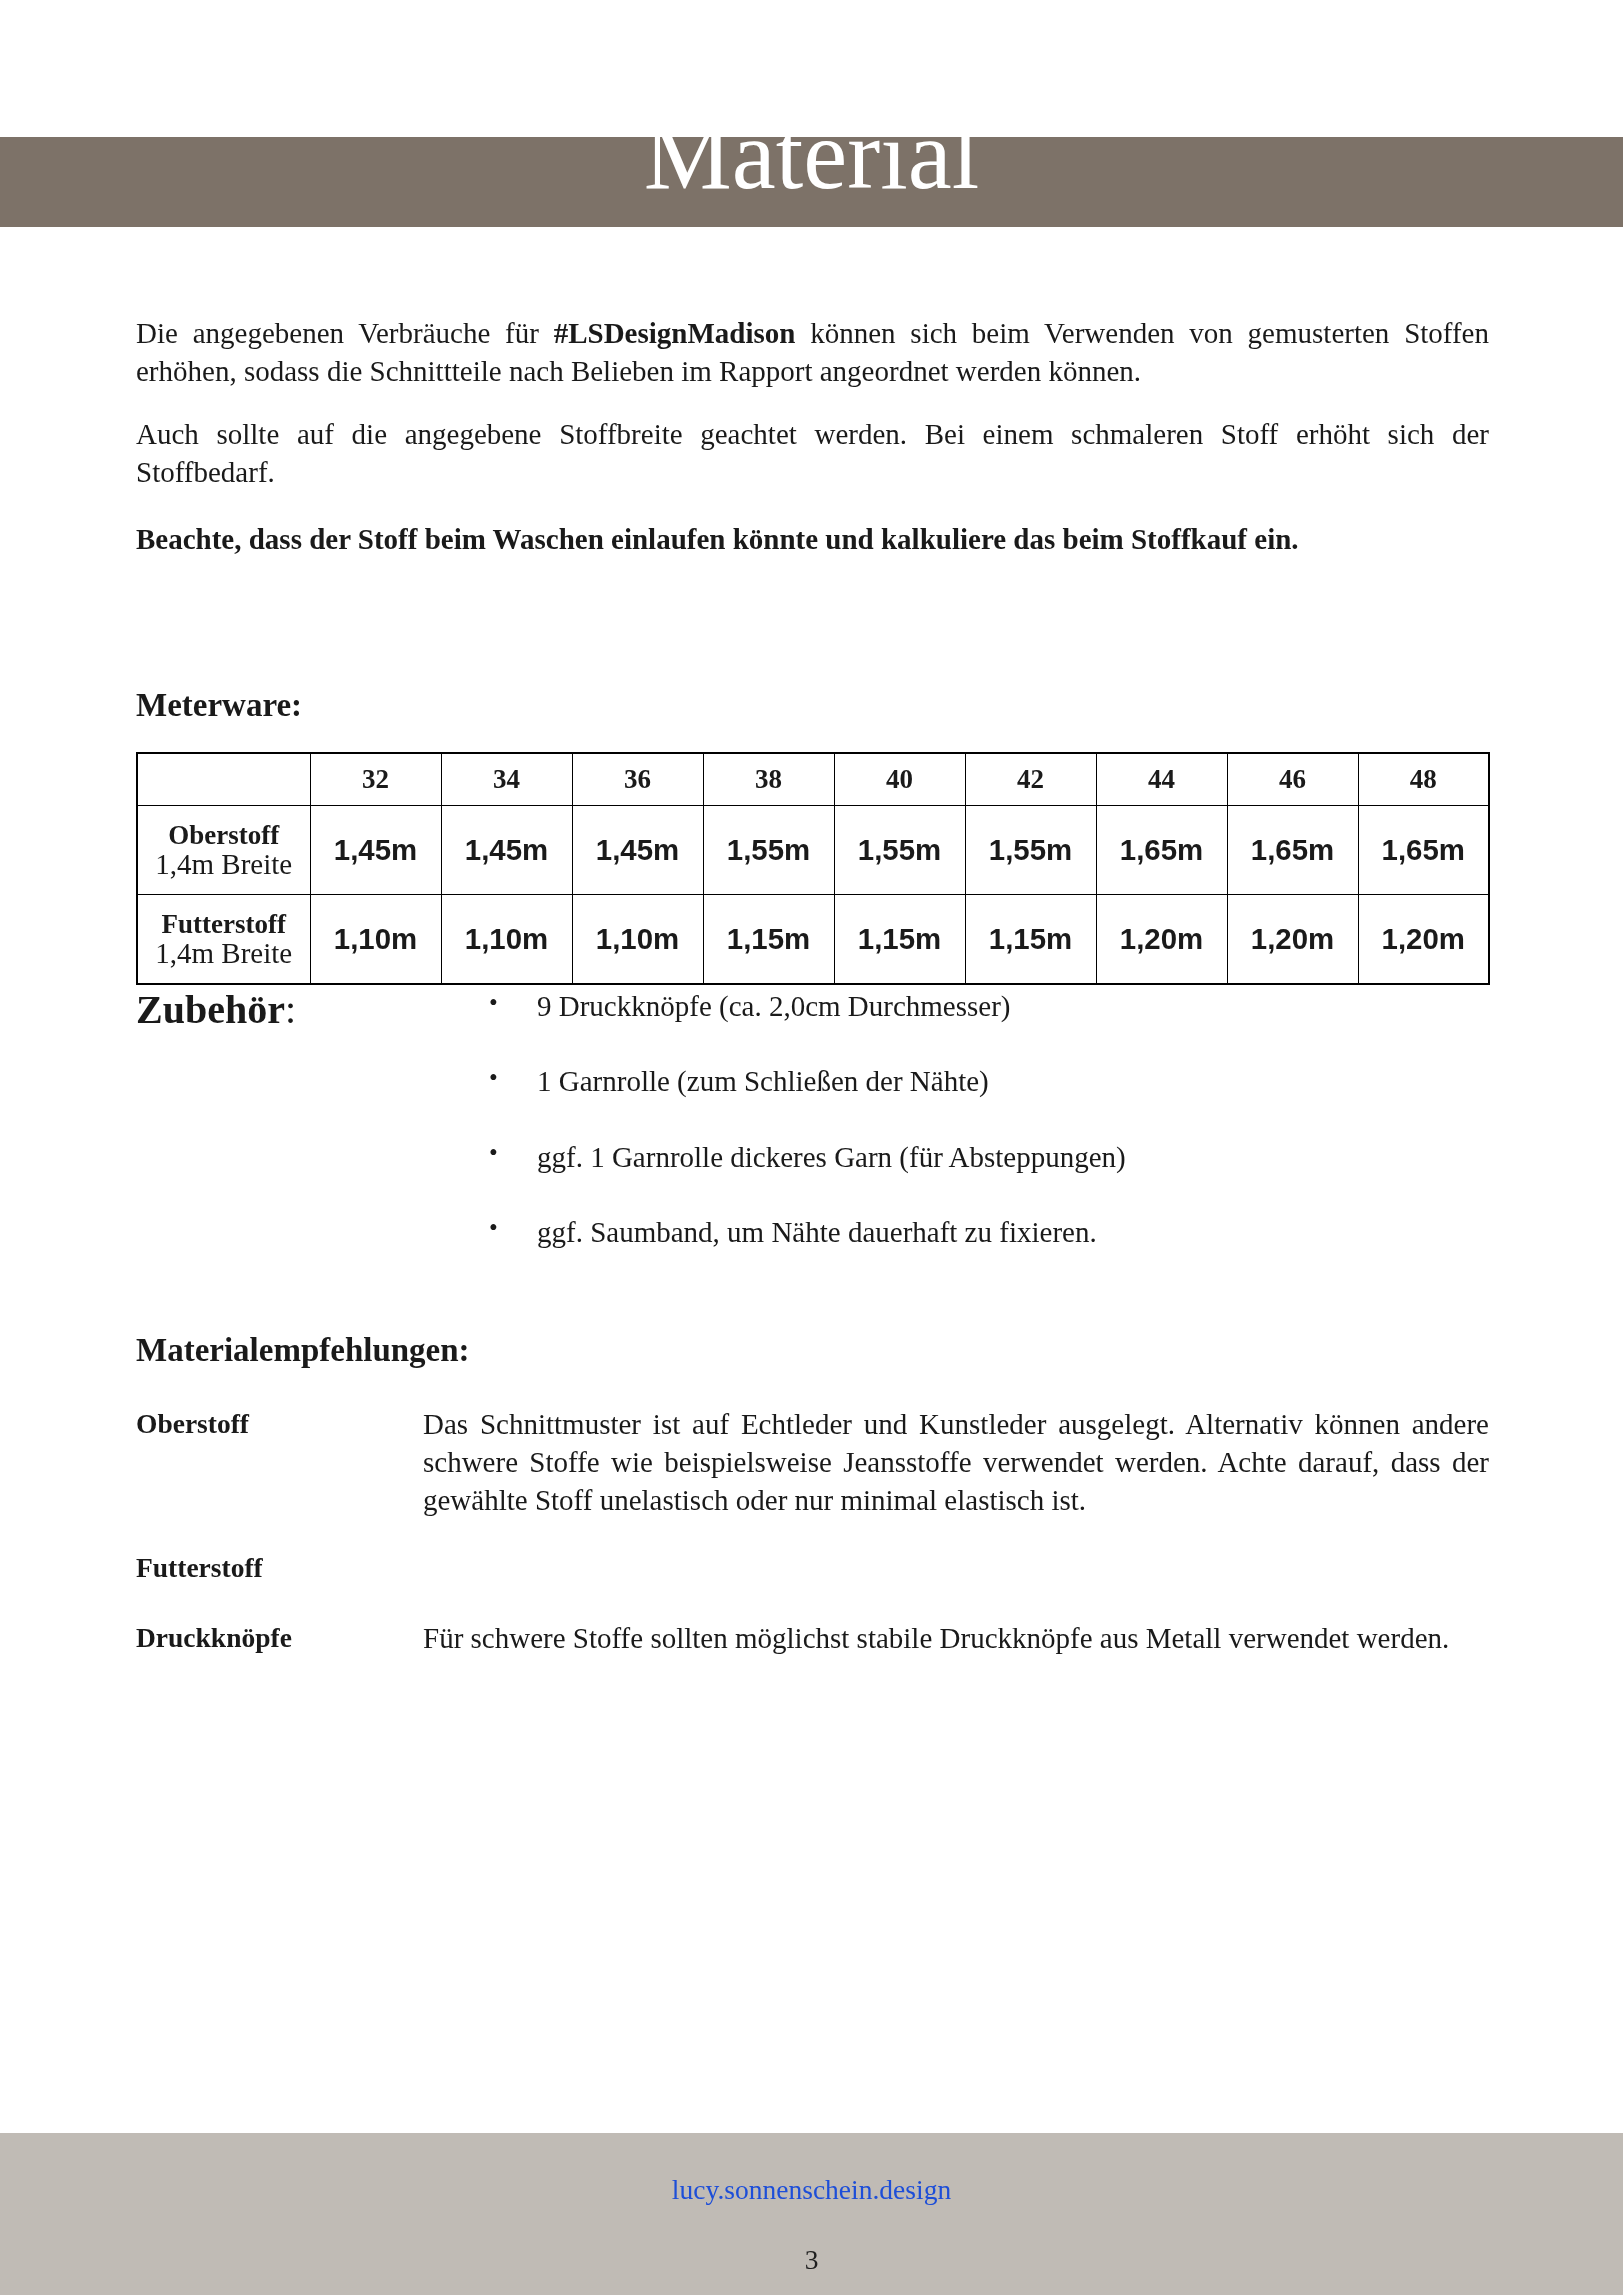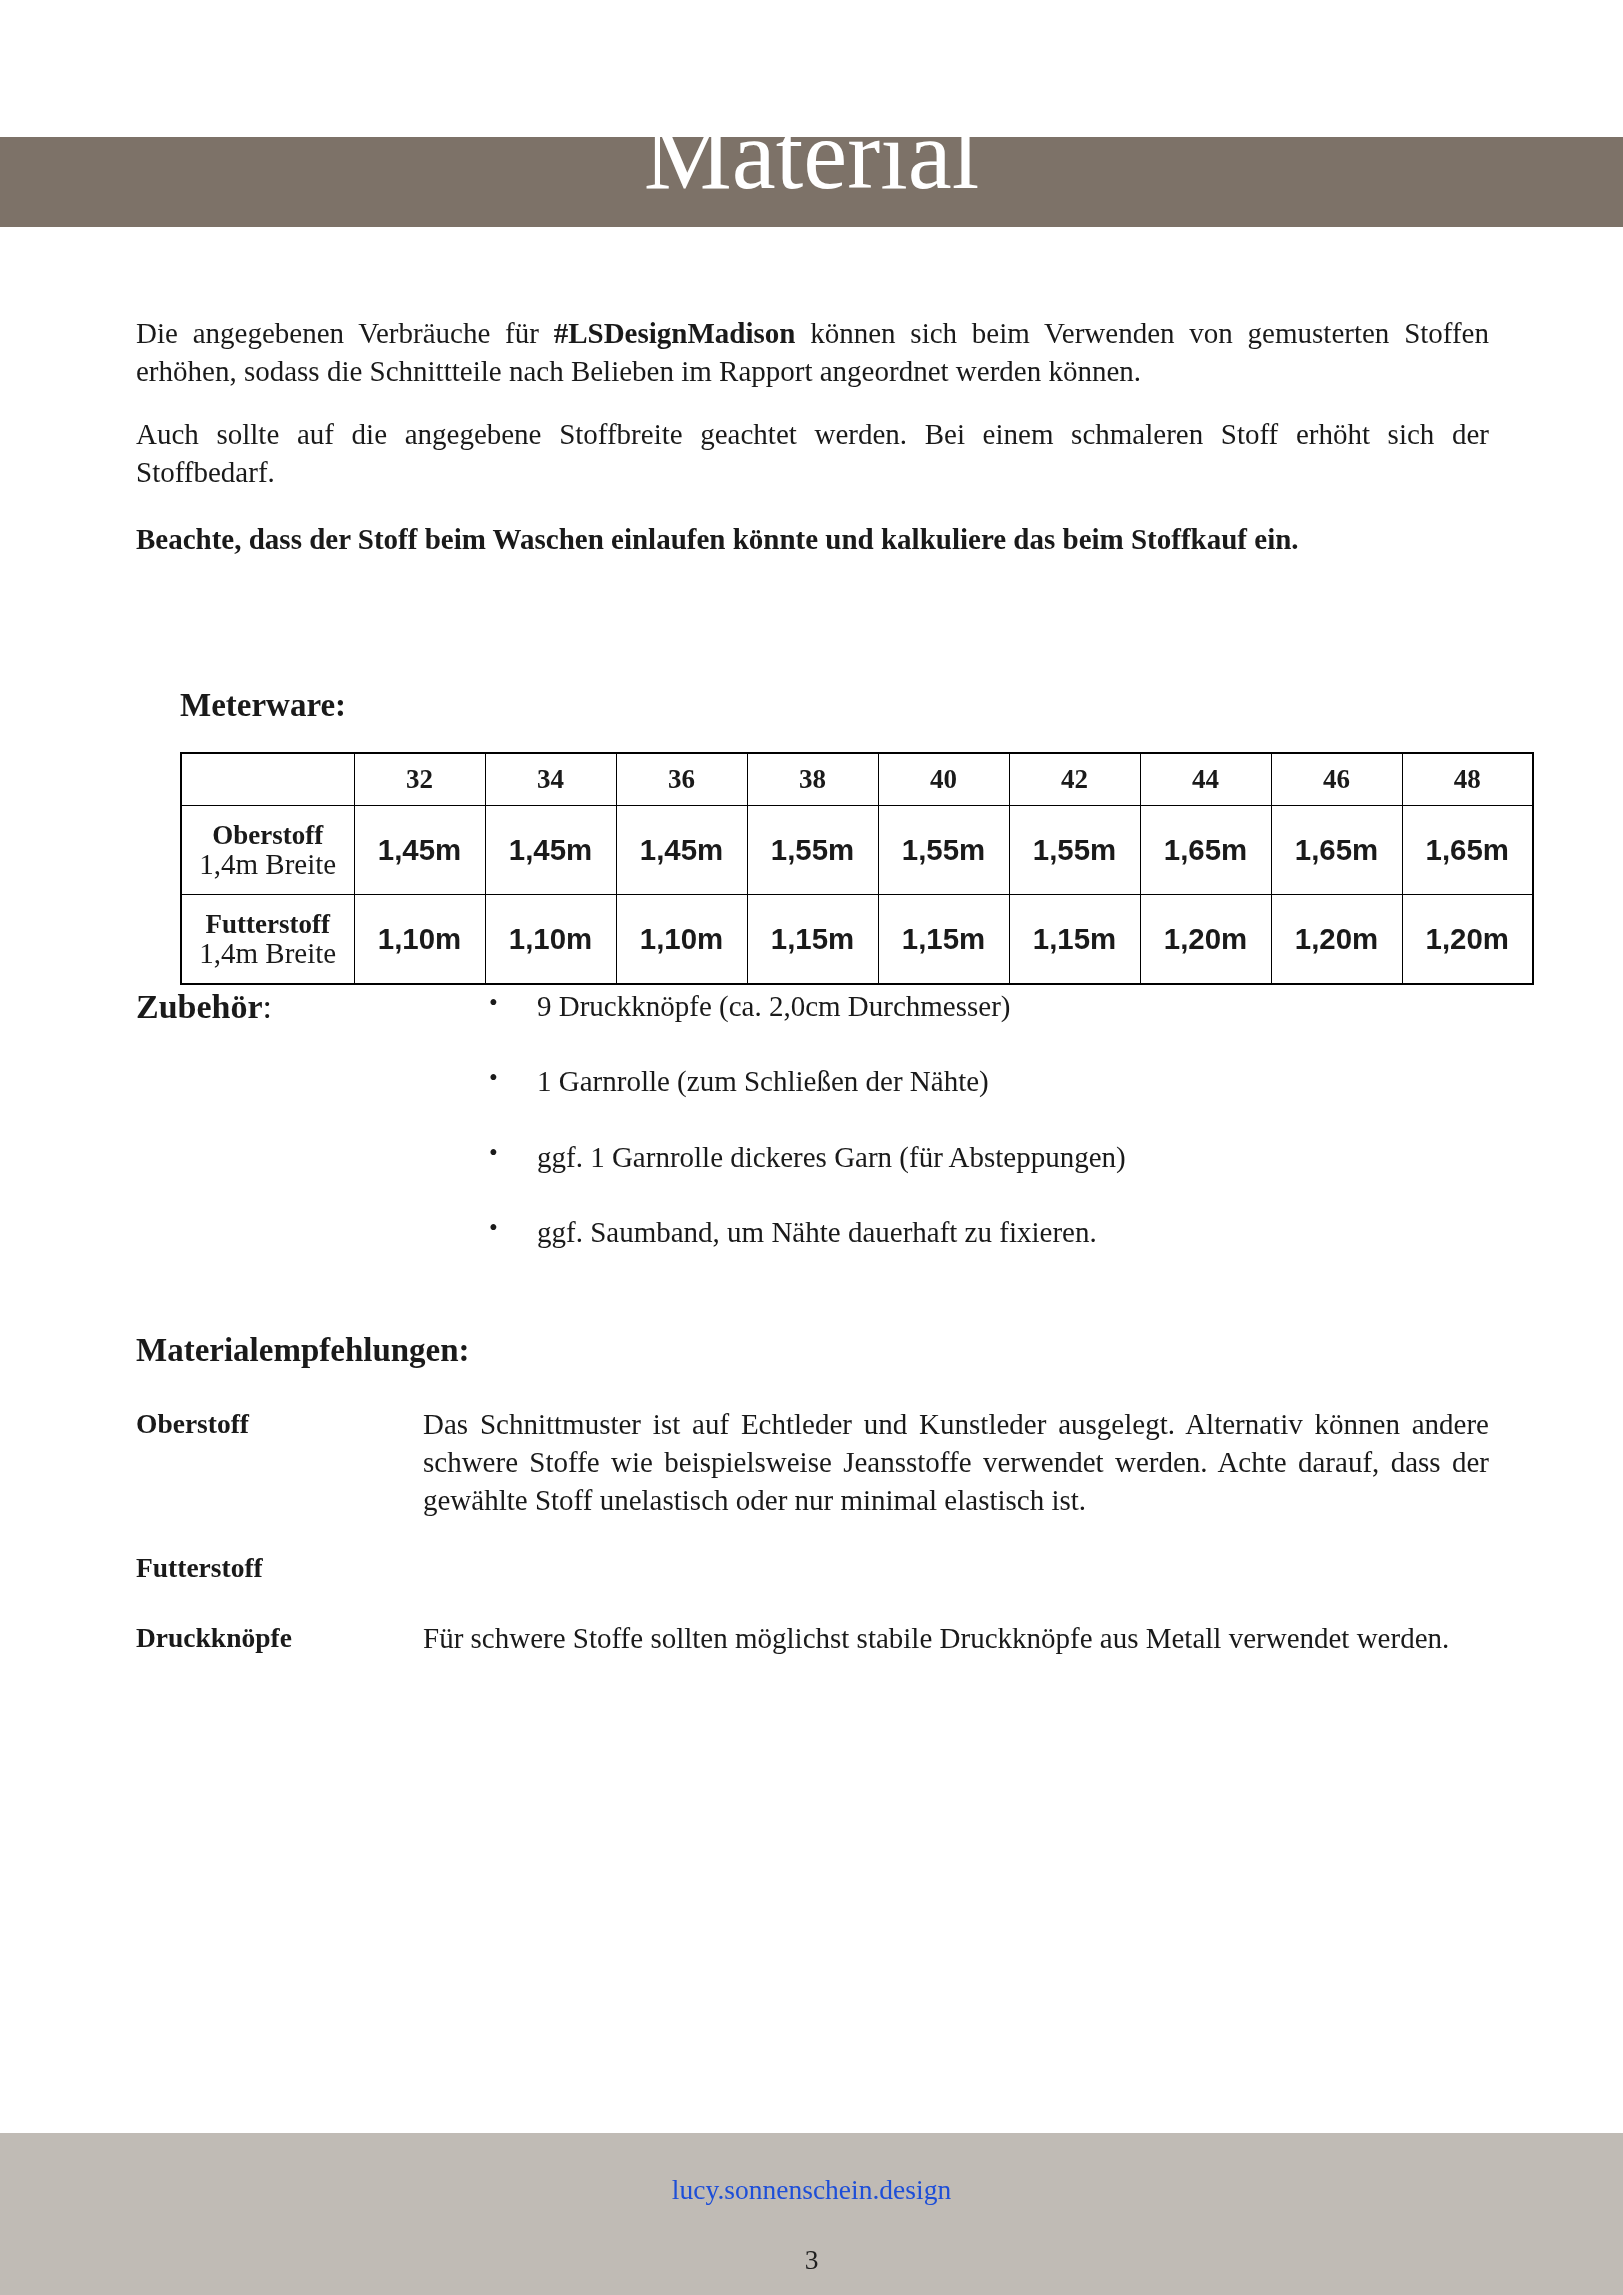--- a/index.html
+++ b/index.html
@@ -72,21 +72,20 @@
     font-weight: bold;
     line-height: 1.1;
   }
 
   
   .meterware-block {
     position: absolute;
     left: 136px;
     top: 687px;
     width: 1353px;
-    margin-left: 44px;
   }
   .meterware-heading { margin-bottom: 29px; }
 
   table.size-table {
     border-collapse: collapse;
     width: 1351px;
     table-layout: fixed;
     border: 2px solid #000;
   }
   table.size-table td,
@@ -135,21 +134,21 @@
   .zubehoer-block {
     position: absolute;
     left: 136px;
     top: 988px;
     width: 1353px;
   }
   .zubehoer-label {
     position: absolute;
     left: 0;
     top: 0;
-    font-size: 34px;
+    font-size: 40px;
     line-height: 1.1;
     white-space: nowrap;
   }
   .zubehoer-label .lbl { font-weight: bold; }
   .zubehoer-label .colon { font-weight: normal; }
 
   ul.zubehoer-list {
     position: absolute;
     left: 347px;
     top: 0;

